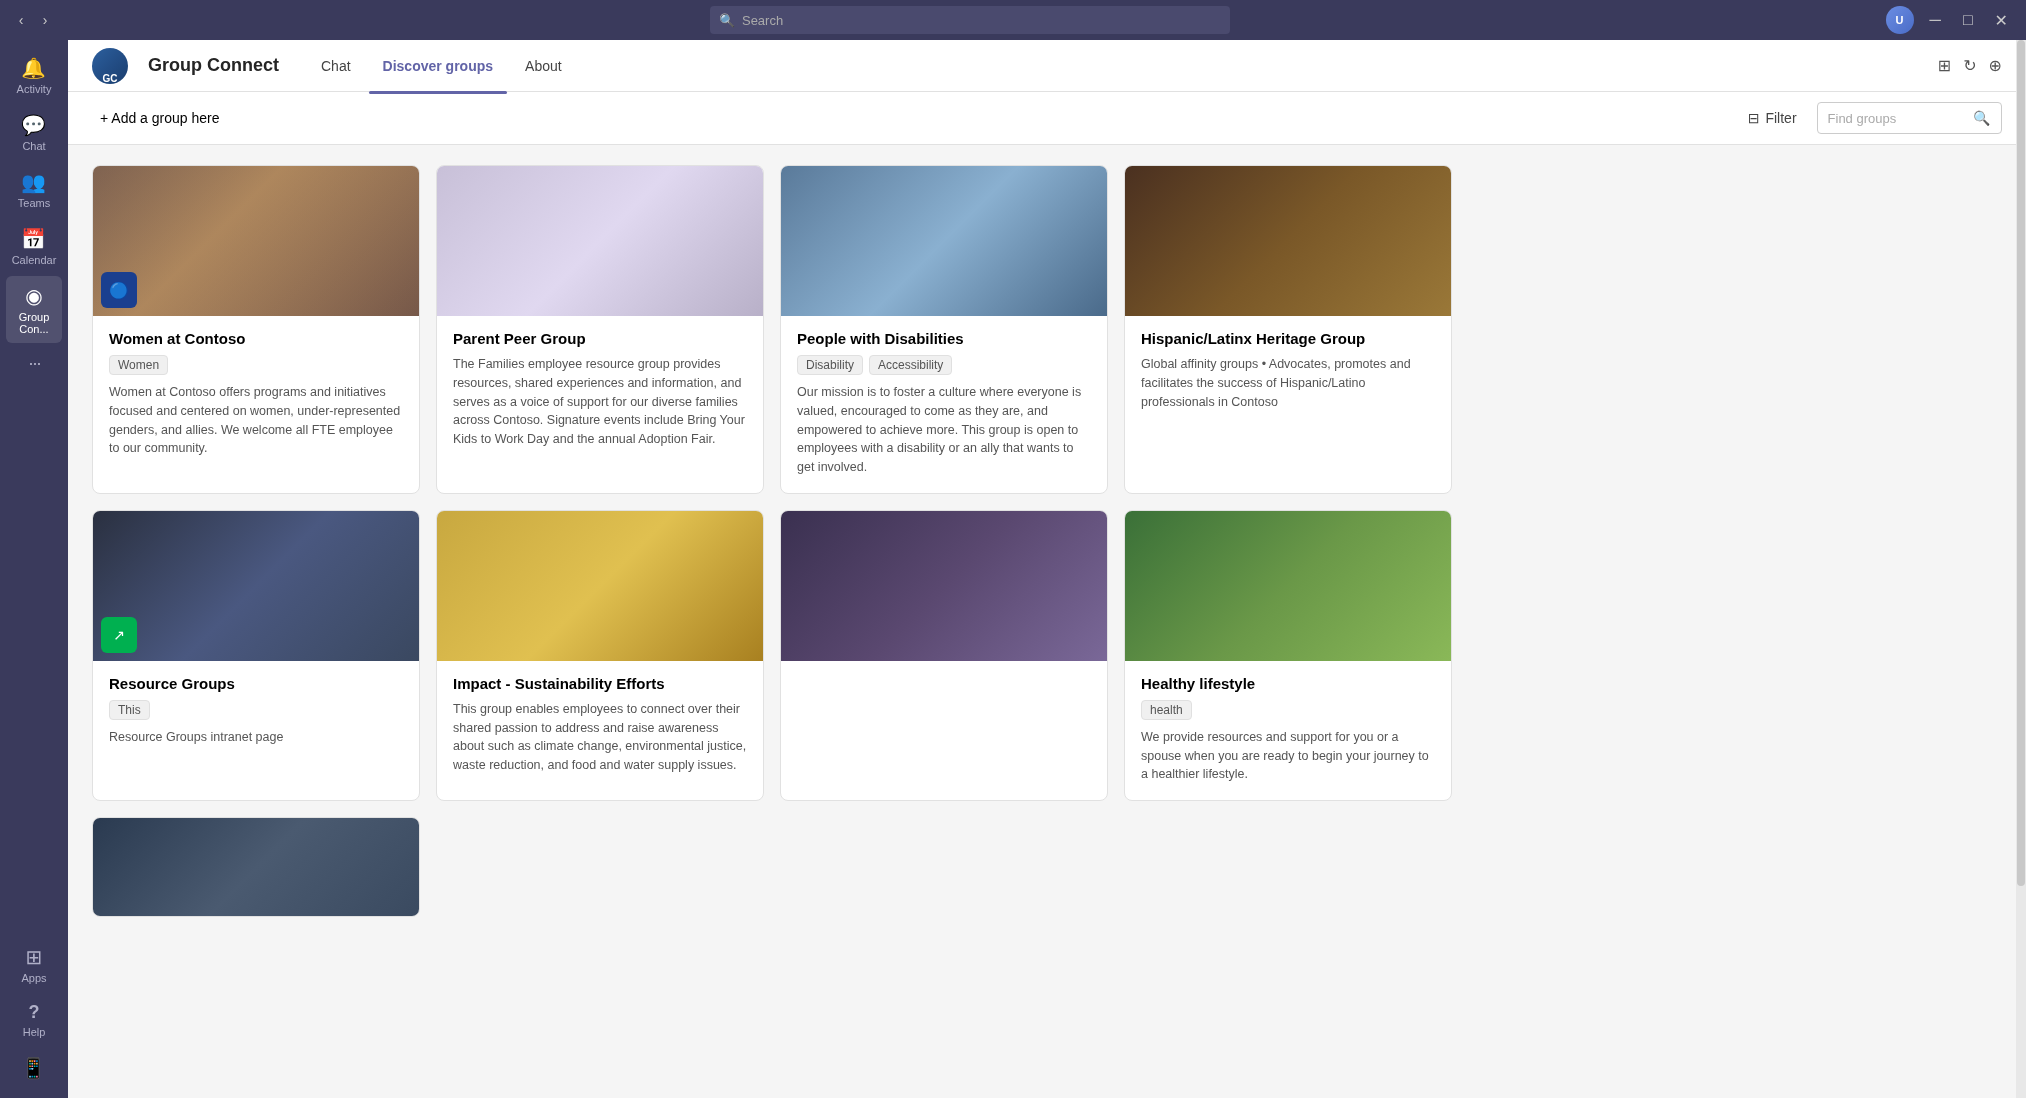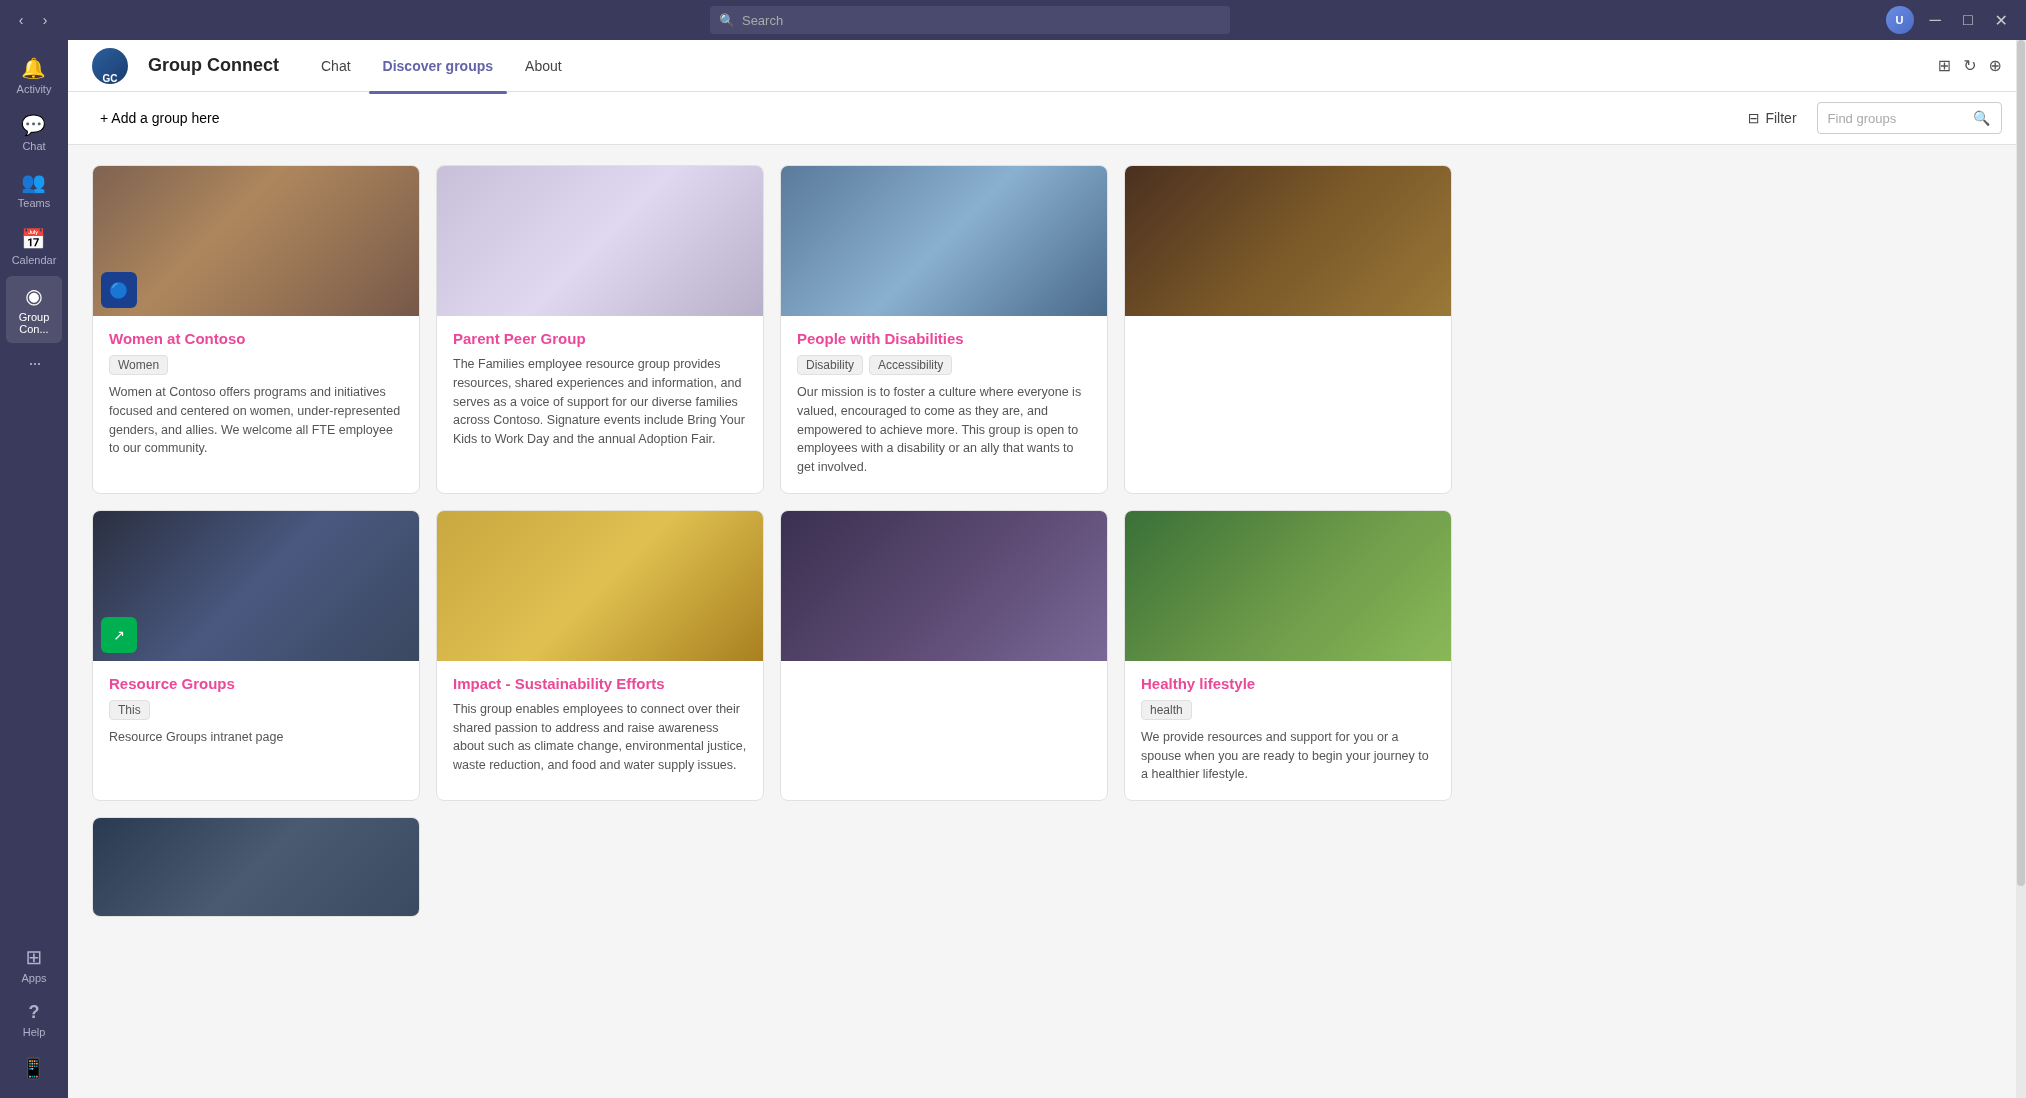--- a/index.html
+++ b/index.html
@@ -142,21 +142,21 @@
 
     .card-logo {
       position: absolute; bottom: 8px; left: 8px;
       width: 36px; height: 36px; border-radius: 6px;
       background: #fff; display: flex; align-items: center;
       justify-content: center; font-size: 18px;
     }
     .card-img-wrapper { position: relative; }
 
     .card-body { padding: 14px 16px 16px; }
-    .card-title { font-size: 15px; font-weight: 600; color: #ec4899; margin-bottom: 8px; }
+    .card-title { font-size: 15px; font-weight: 600; color: #000000; margin-bottom: 8px; }
     .card-tags { display: flex; flex-wrap: wrap; gap: 6px; margin-bottom: 8px; }
     .tag {
       background: #f0f0f0; border-radius: 4px; padding: 2px 8px;
       font-size: 12px; color: #555; border: 1px solid #e0e0e0;
     }
     .card-desc { font-size: 12.5px; color: #555; line-height: 1.5; }
 
     
     .groups-scroll::-webkit-scrollbar { width: 8px; }
     .groups-scroll::-webkit-scrollbar-track { background: #f0f0f0; }
@@ -299,20 +299,24 @@
             <span class="tag">Accessibility</span>
           </div>
           <div class="card-desc">Our mission is to foster a culture where everyone is valued, encouraged to come as they are, and empowered to achieve more. This group is open to employees with a disability or an ally that wants to get involved.</div>
         </div>
       </div>
 
       <div class="group-card">
         <div class="card-img-wrapper">
           <div class="card-img-bg" style="background:linear-gradient(135deg,#4a3020 0%,#7a5828 50%,#9a7838 100%);"></div>
         </div>
+        <div class="card-body">
+          <div class="card-title">Hispanic/Latinx Heritage Group</div>
+          <div class="card-desc">Global affinity groups • Advocates, promotes and facilitates the success of Hispanic/Latino professionals in Contoso</div>
+        </div>
       </div>
 
       <div class="group-card">
         <div class="card-img-wrapper">
           <div class="card-img-bg" style="background:linear-gradient(135deg,#2a3040 0%,#4a5880 50%,#3a4860 100%);position:relative;">
           </div>
           <div class="card-logo" style="position:absolute;bottom:8px;left:8px;background:#00b050;border-radius:6px;width:36px;height:36px;display:flex;align-items:center;justify-content:center;">
             <span style="color:white;font-size:14px;">↗</span>
           </div>
         </div>

